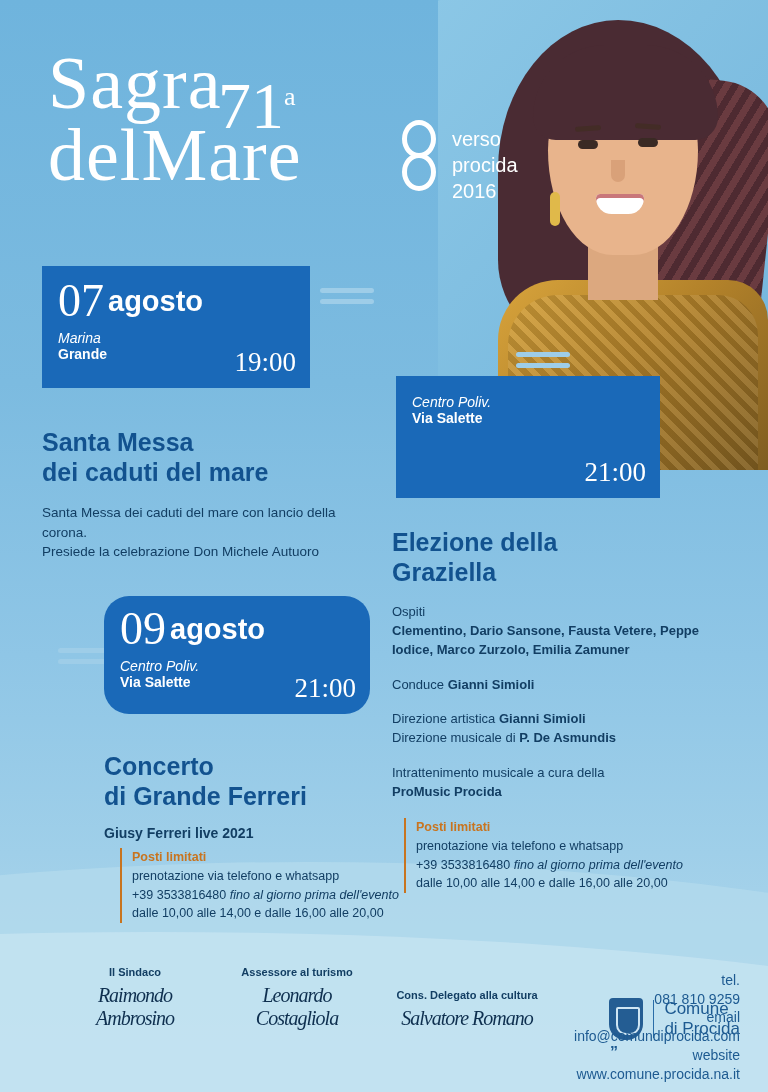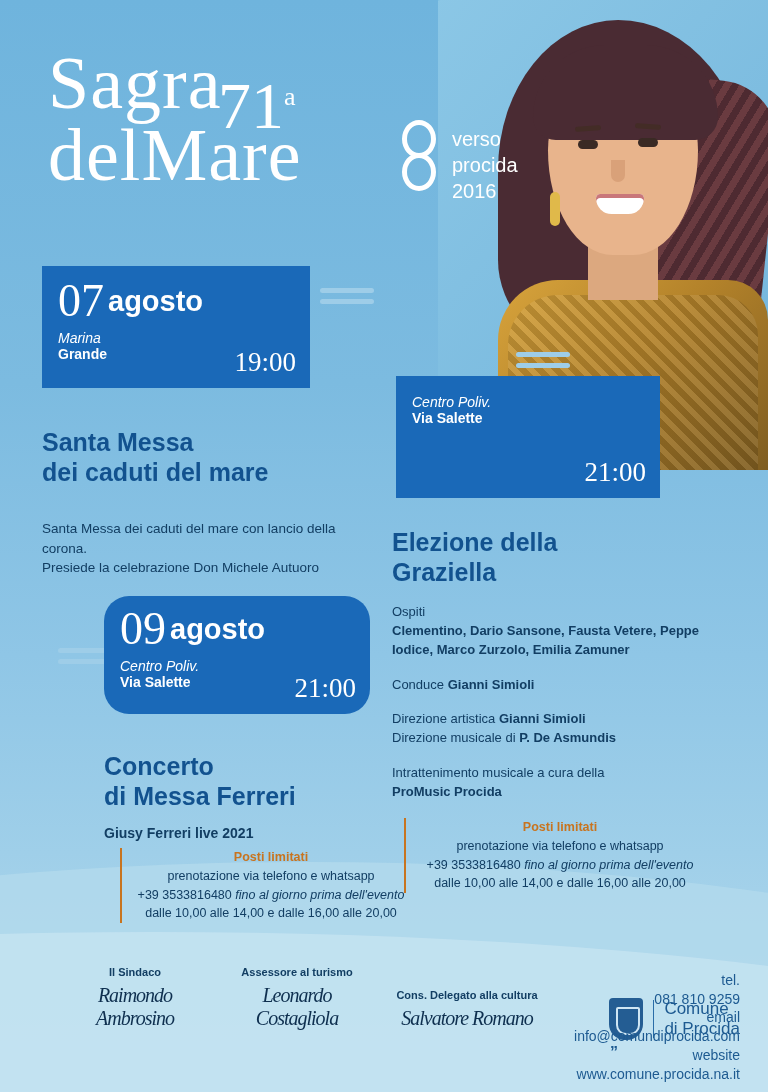--- a/index.html
+++ b/index.html
@@ -126,33 +126,33 @@
   .waves.w1 { left: 320px; top: 288px; }
   .waves.w2 { left: 516px; top: 352px; }
   .waves.w3 { left: 58px; top: 648px; }
 
   
   .h-blue { color: #12528f; font-weight: 700; font-size: 25px; line-height: 1.18; }
   .body-txt { color: #123e63; font-size: 13.5px; line-height: 1.45; }
 
   .sec1 { position: absolute; left: 42px; top: 428px; width: 320px; }
   .sec1 .h-blue { font-size: 25px; }
-  .sec1 .body-txt { margin-top: 32px; }
+  .sec1 .body-txt { margin-top: 16px; }
 
   .sec2 { position: absolute; left: 392px; top: 528px; width: 310px; }
   .sec2 .h-blue { font-size: 25px; }
   .sec2 .row { margin-top: 16px; color: #123e63; font-size: 13px; line-height: 1.45; }
   .sec2 .row b { font-weight: 700; }
   .sec2 .lbl { font-weight: 400; }
 
   .sec3 { position: absolute; left: 104px; top: 752px; width: 300px; }
   .sec3 .h-blue { font-size: 25px; }
   .sec3 .sub { margin-top: 14px; color: #123e63; font-size: 14px; font-weight: 700; }
 
-  .booking { font-size: 12.5px; line-height: 1.5; color: #123e63; text-align: center; }
+  .booking { font-size: 12.5px; line-height: 1.5; color: #123e63; }
   .booking .tit { color: #c8741f; font-weight: 700; }
   .booking .ph { font-weight: 400; }
   .booking .it { font-style: italic; }
   .bk1 { position: absolute; left: 120px; top: 848px; width: 290px; border-left: 2px solid #c8741f; padding-left: 10px; }
   .bk2 { position: absolute; left: 404px; top: 818px; width: 300px; border-left: 2px solid #c8741f; padding-left: 10px; }
 
   
   .footer { position: absolute; left: 0; bottom: 0; width: 768px; height: 120px; }
   .sig { position: absolute; text-align: center; color: #123e63; }
   .sig .role { font-size: 11px; font-weight: 700; margin-bottom: 6px; }
@@ -288,21 +288,21 @@
       <div><span class="lbl">Direzione musicale di</span> <b>P. De Asmundis</b></div>
     </div>
     <div class="row">
       <div class="lbl">Intrattenimento musicale a cura della</div>
       <b>ProMusic Procida</b>
     </div>
   </div>
 
   <div class="sec3">
     <div class="h-blue" style="white-space: pre-line;">Concerto
-di Messa Ferreri</div>
+di Grande Ferreri</div>
     <div class="sub">Giusy Ferreri live 2021</div>
   </div>
 
   <div class="bk1 booking">
     <div class="tit">Posti limitati</div>
     <div>prenotazione via telefono e whatsapp</div>
     <div><span class="ph">+39 3533816480</span> <span class="it">fino al giorno prima dell'evento</span></div>
     <div>dalle 10,00 alle 14,00 e dalle 16,00 alle 20,00</div>
   </div>
 

